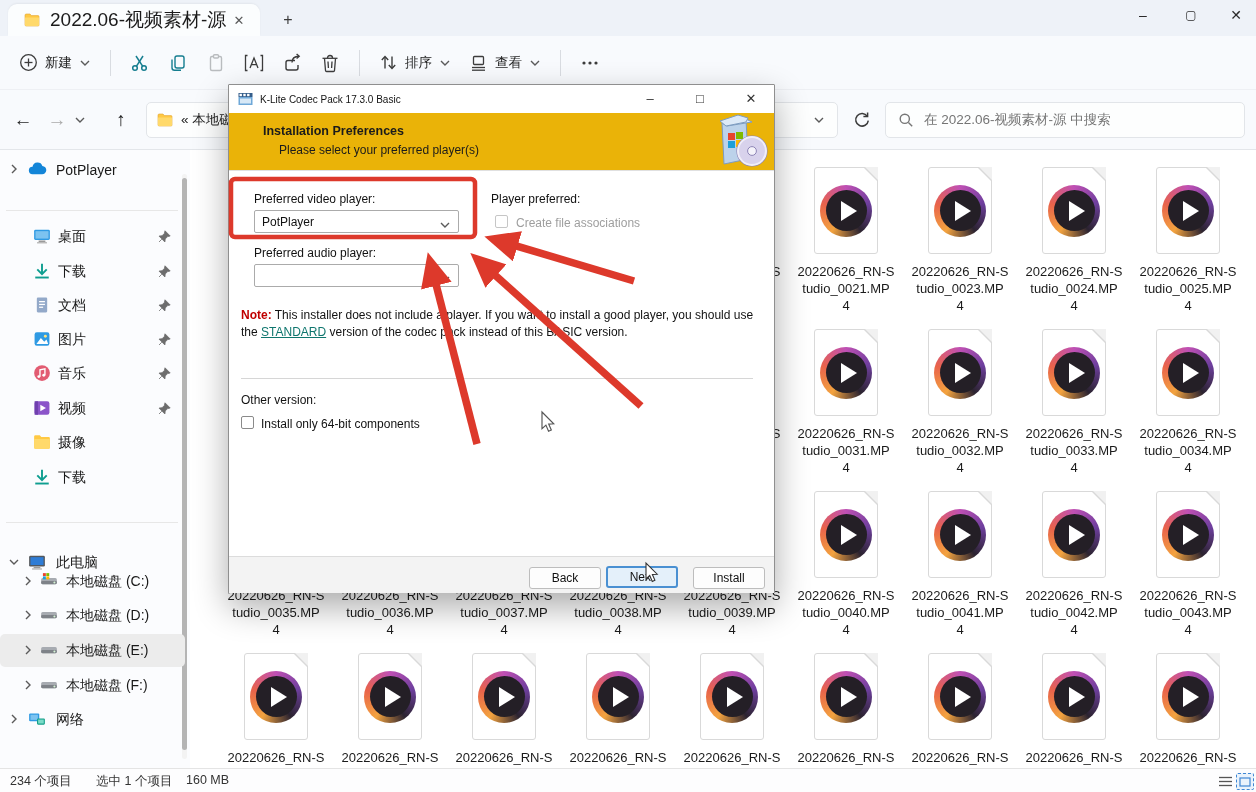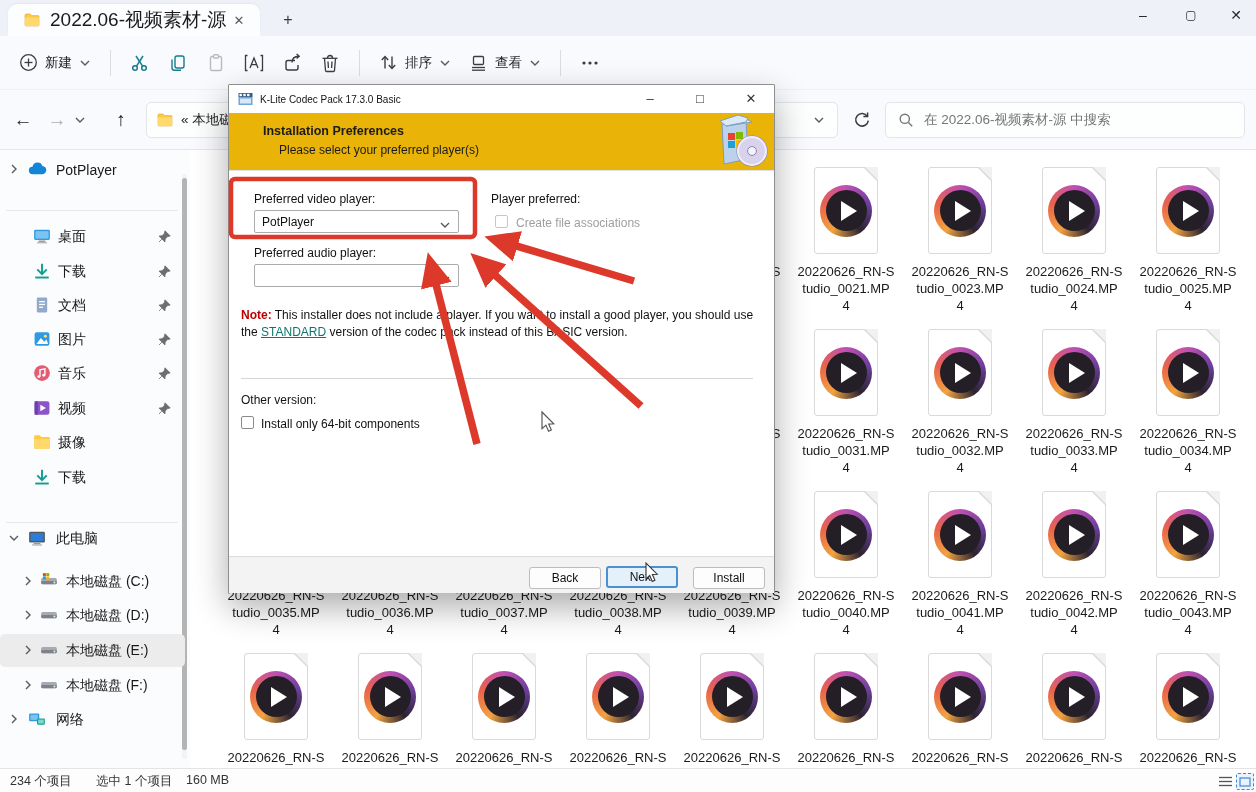--- a/index.html
+++ b/index.html
@@ -842,21 +842,21 @@
             <g stroke="#0e9e90" stroke-width="1.7" fill="none">
               <line x1="8" y1="1.5" x2="8" y2="10"></line>
               <polyline points="3.8,6.5 8,10.8 12.2,6.5"></polyline>
               <line x1="2" y1="13.8" x2="14" y2="13.8"></line>
             </g>
           </svg>
         </span>
         <span class="side-label" style="left:58px">下载</span>
       </div>
       <div class="side-div" style="top:372px"></div>
-      <div class="side-item" style="top: 372px; font-family: Liberation Mono, monospace;">
+      <div class="side-item" style="top: 396px; font-family: Liberation Mono, monospace;">
         <span class="side-chev" style="left:8px;top:10px">
           <svg width="12" height="12" viewBox="0 0 12 12">
             <polyline points="2,4 6,8 10,4" fill="none" stroke="#5a5a5a" stroke-width="1.4"></polyline>
           </svg>
         </span>
         <span class="side-icon" style="left:28px;top:7px">
           <svg width="18" height="18" viewBox="0 0 16 16">
             <rect x="1" y="2.5" width="14" height="9.5" rx="1.2" fill="#53575c"></rect>
             <rect x="2.2" y="3.7" width="11.6" height="7" fill="#2e7cd6"></rect>
             <rect x="5" y="12.4" width="6" height="1.2" fill="#9a9a9a"></rect>

